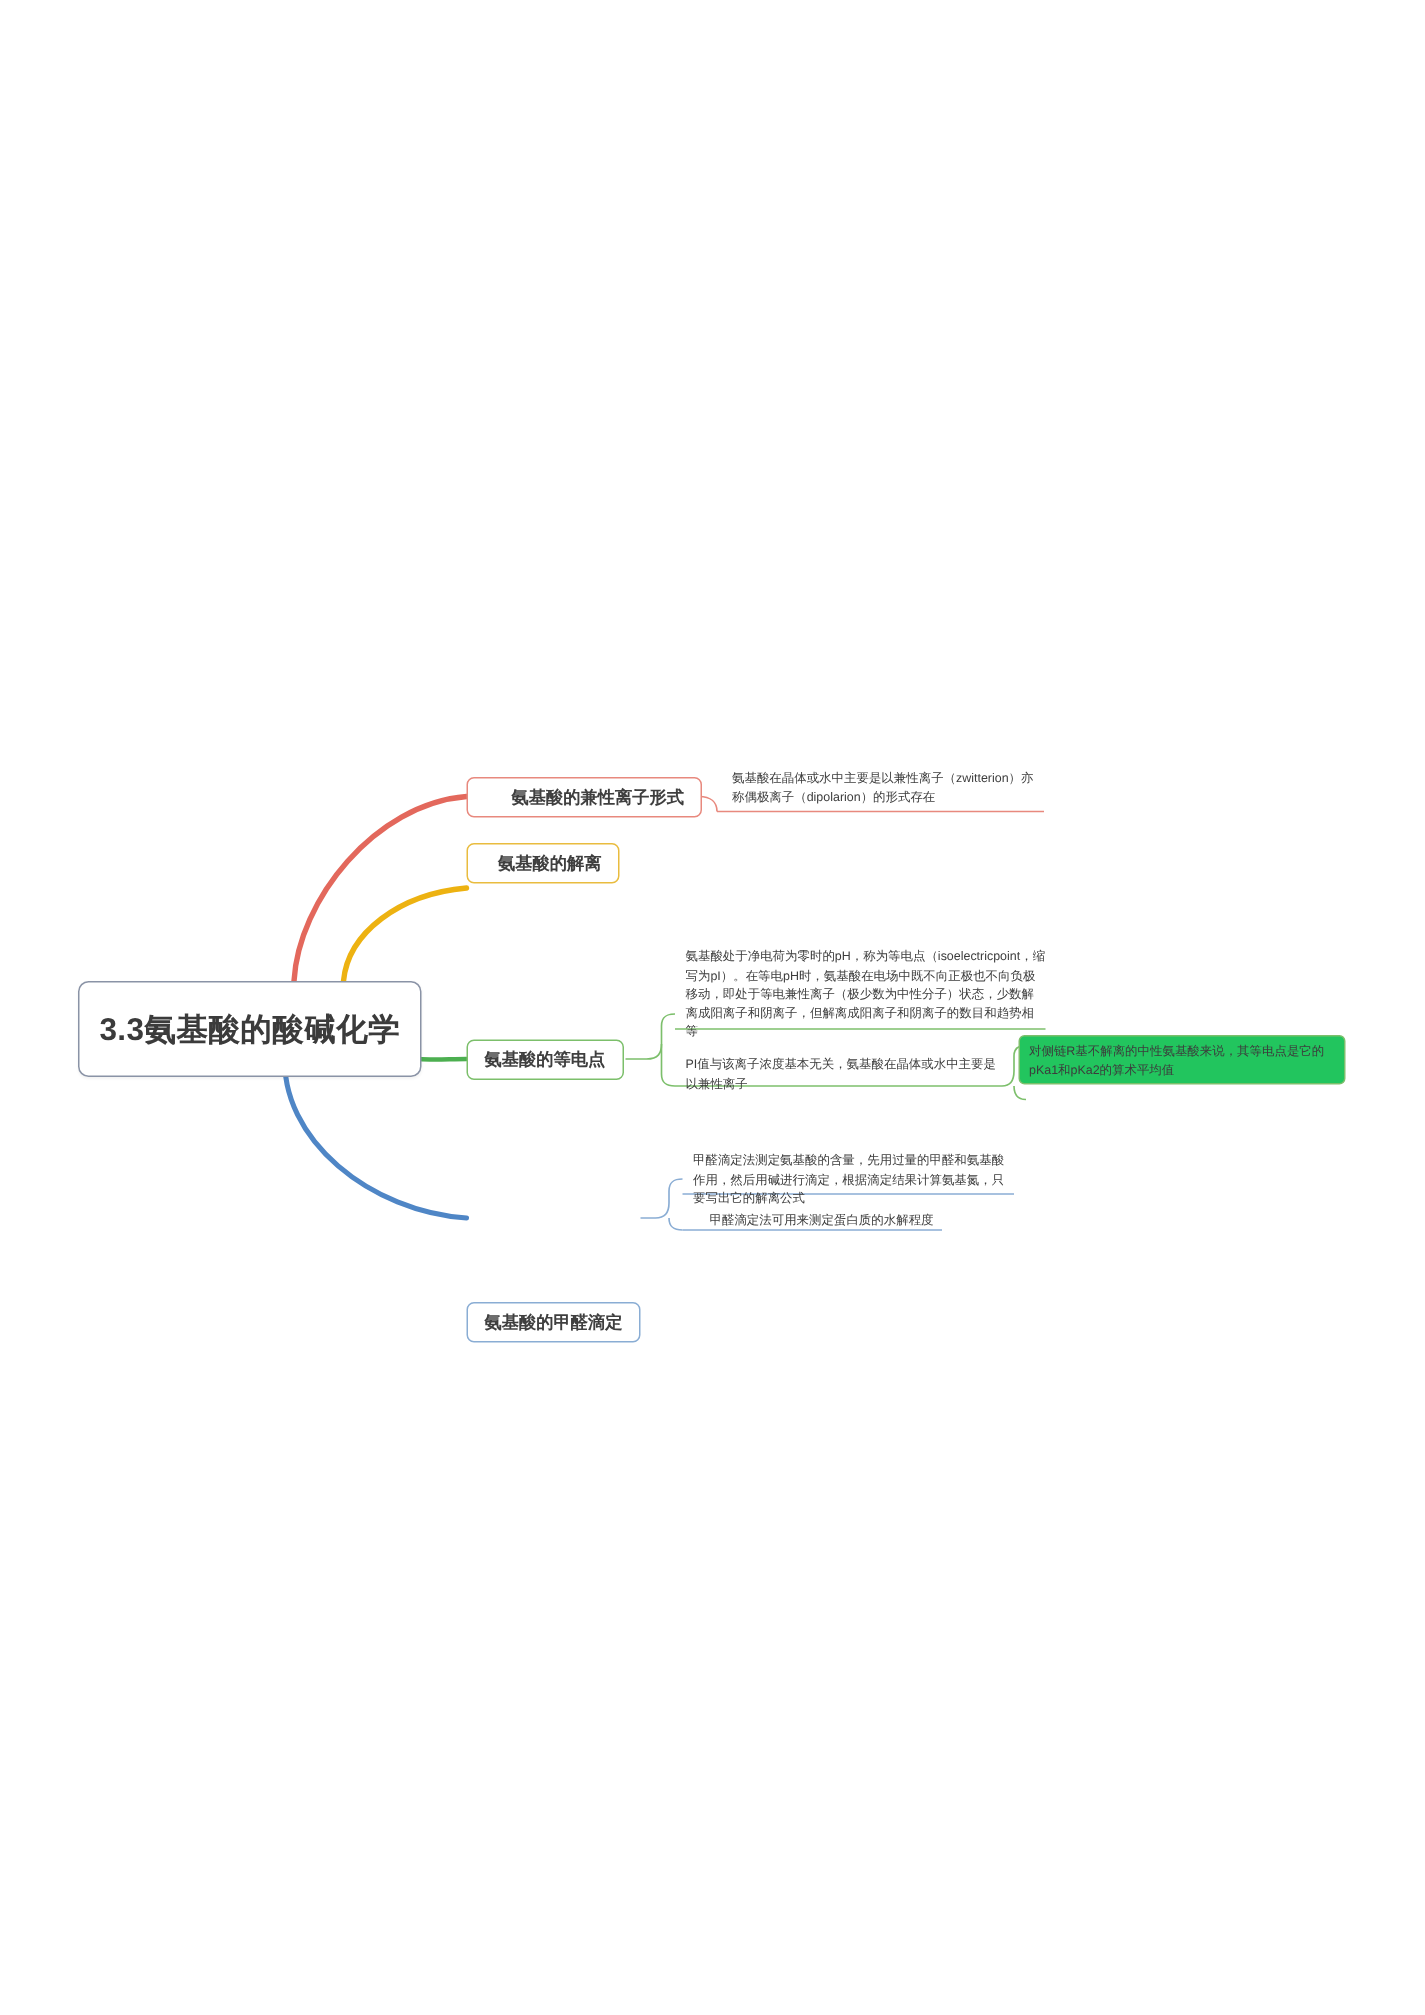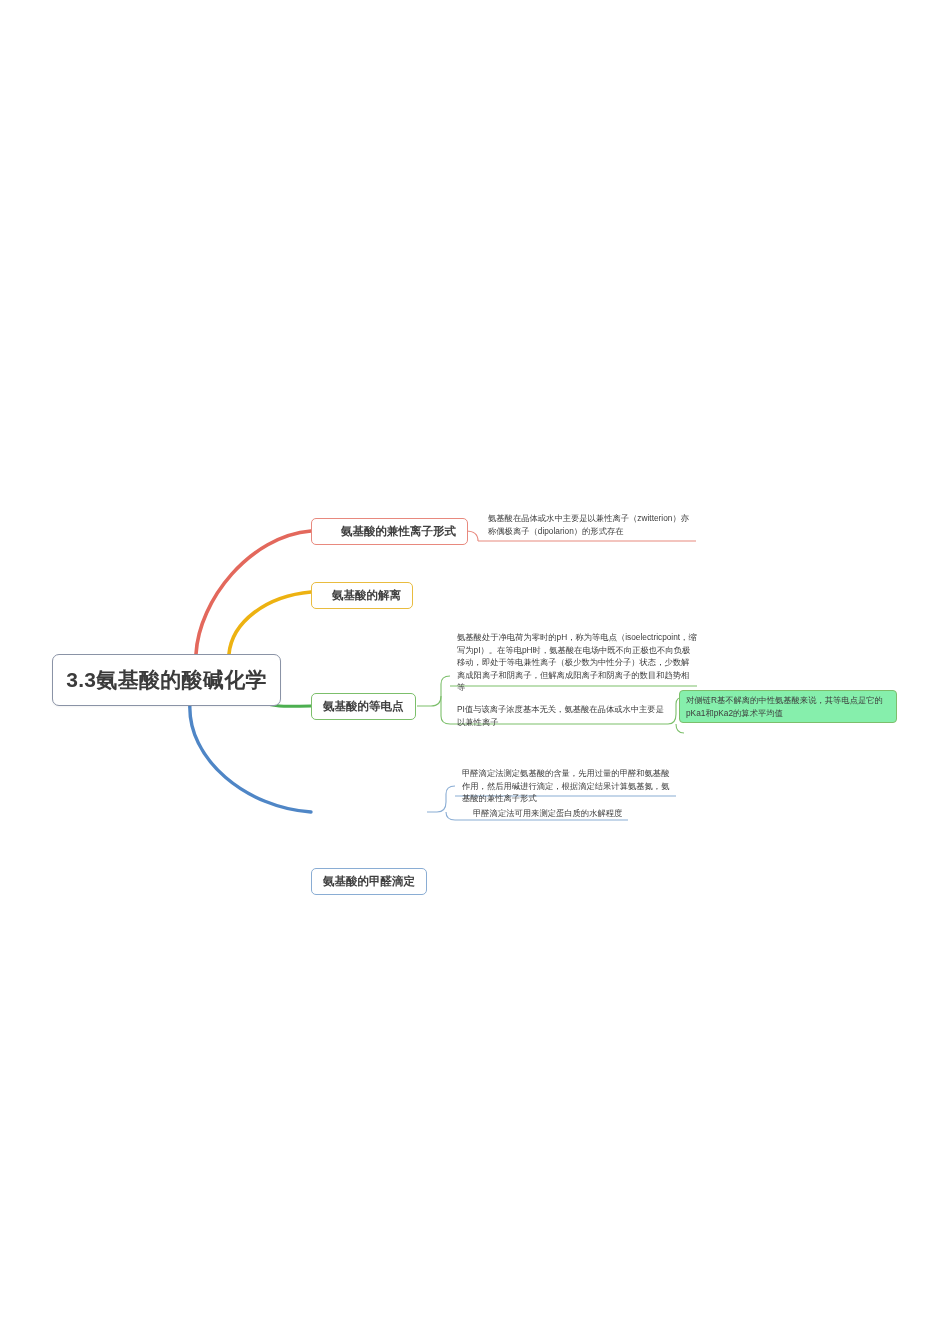--- a/index.html
+++ b/index.html
@@ -27,21 +27,21 @@
     width: 950px;
     height: 1343px;
     pointer-events: none;
   }
   
   .root-node {
     position: absolute;
     left: 52px;
     top: 654px;
     width: 229px;
-    height: 52px;
+    height: 64px;
     box-sizing: border-box;
     border: 1.4px solid #8a93a6;
     border-radius: 7px;
     background: #ffffff;
     display: flex;
     align-items: center;
     justify-content: center;
     box-shadow: 0 1px 2px rgba(0,0,0,0.05);
   }
   .root-node .root-label {
@@ -88,21 +88,21 @@
   }
   
   .note-boxed {
     position: absolute;
     box-sizing: border-box;
     font-size: 8.3px;
     line-height: 1.52;
     color: #3c3c3c;
     border: 1px solid #7cbf6b;
     border-radius: 4px;
-    background: #86efac;
+    background: #22c55e;
     padding: 3px 6px 3px 6px;
   }
 </style>
 </head>
 <body>
 
 <div id="canvas">
 
   <svg class="wires" viewBox="0 0 950 1343" xmlns="http://www.w3.org/2000/svg">
 
@@ -139,38 +139,38 @@
   </svg>
 
   <div class="root-node">
     <span class="root-label">3.3氨基酸的酸碱化学</span>
   </div>
 
   <div class="branch-node b-red" style="left:311px; top:518px;">
     <span class="branch-label">氨基酸的兼性离子形式</span>
   </div>
 
-  <div class="branch-node b-amber" style="left:311px; top:582px;padding-left:20px;">
+  <div class="branch-node b-amber" style="left:311px; top:562px;padding-left:20px;">
     <span class="branch-label">氨基酸的解离</span>
   </div>
 
   <div class="branch-node b-green" style="left:311px; top:693px;">
     <span class="branch-label">氨基酸的等电点</span>
   </div>
 
   <div class="branch-node b-blue" style="left:311px; top:821px;margin-top:47px;">
     <span class="branch-label">氨基酸的甲醛滴定</span>
   </div>
 
   <div class="note" style="left:486px; top:512px; width:206px;">氨基酸在晶体或水中主要是以兼性离子（zwitterion）亦称偶极离子（dipolarion）的形式存在</div>
 
   <div class="note" style="left:455px; top:631px; width:242px;">氨基酸处于净电荷为零时的pH，称为等电点（isoelectricpoint，缩写为pI）。在等电pH时，氨基酸在电场中既不向正极也不向负极移动，即处于等电兼性离子（极少数为中性分子）状态，少数解离成阳离子和阴离子，但解离成阳离子和阴离子的数目和趋势相等</div>
 
   <div class="note" style="left:455px; top:703px; width:210px;">PI值与该离子浓度基本无关，氨基酸在晶体或水中主要是以兼性离子</div>
 
   <div class="note-boxed" style="left:679px; top:690px; width:218px;">对侧链R基不解离的中性氨基酸来说，其等电点是它的pKa1和pKa2的算术平均值</div>
 
 
-  <div class="note" style="left:460px; top:767px; width:215px;">甲醛滴定法测定氨基酸的含量，先用过量的甲醛和氨基酸作用，然后用碱进行滴定，根据滴定结果计算氨基氮，氨基酸的兼性离子形式</div>
+  <div class="note" style="left:460px; top:767px; width:215px;">甲醛滴定法测定氨基酸的含量，先用过量的甲醛和氨基酸作用，然后用碱进行滴定，根据滴定结果计算氨基氮，只要写出它的解离公式</div>
 
   <div class="note" style="left:471px; top:807px; width:200px;">甲醛滴定法可用来测定蛋白质的水解程度</div>
 
 </div>
 
 </body></html>

